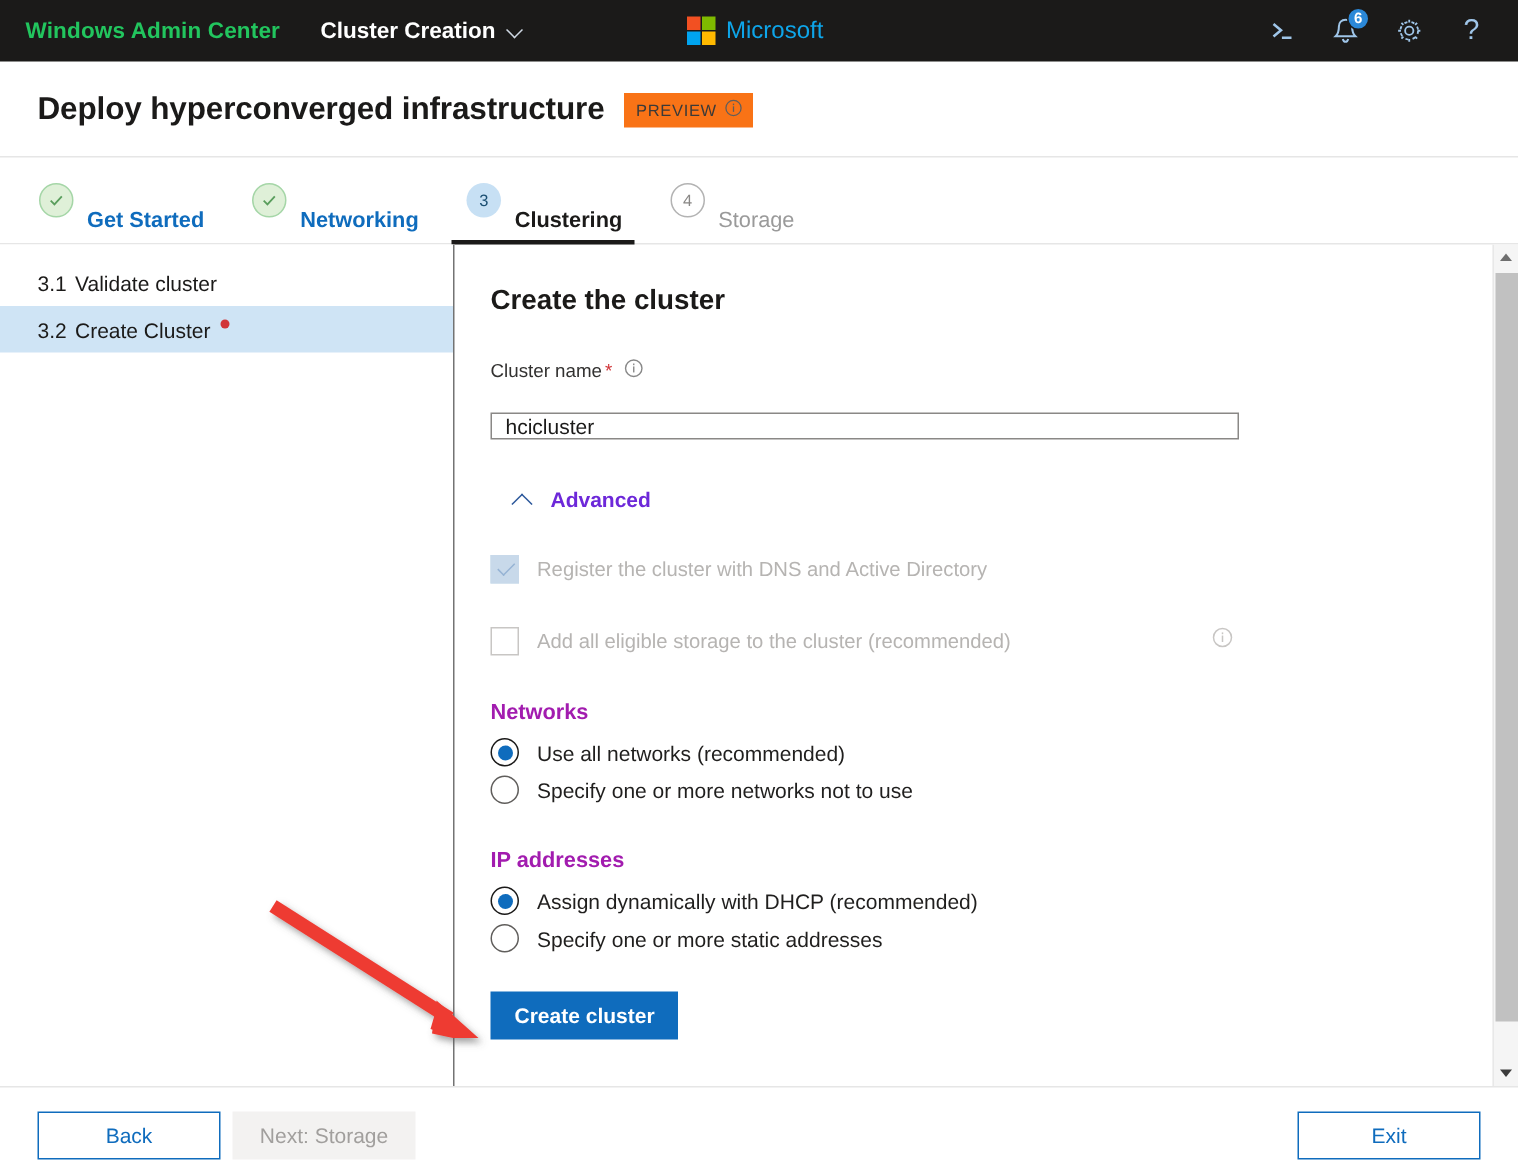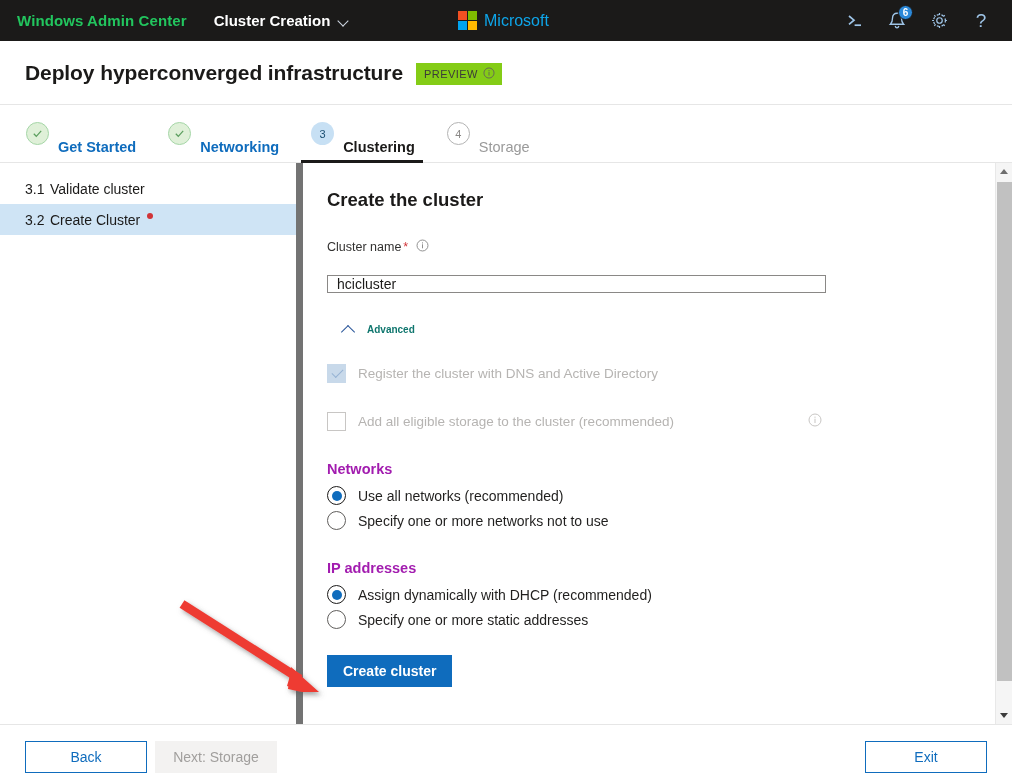--- a/index.html
+++ b/index.html
@@ -109,21 +109,21 @@
     padding-left: 25px;
   }
   .page-title {
     font-size: 21px;
     font-weight: bold;
     color: #1b1a19;
     letter-spacing: -.1px;
   }
   .preview-badge {
     margin-left: 13px;
-    background: #84cc16;
+    background: #f97316;
     color: #3b3a39;
     font-size: 11px;
     letter-spacing: .45px;
     padding: 4px 7px 4px 8px;
     display: flex;
     align-items: center;
     gap: 5px;
     position: relative;
     top: 1px;
   }
@@ -174,21 +174,21 @@
 
   
   .wizard-body {
     display: flex;
     height: 561px;
     position: relative;
   }
   .sidenav {
     width: 303px;
     flex: none;
-    border-right: 7px solid #737373;
+    border-right: 1px solid #737373;
     padding-top: 10px;
     background: #fff;
   }
   .nav-item {
     height: 31px;
     display: flex;
     align-items: center;
     padding-left: 25px;
     font-size: 14px;
     color: #1b1a19;
@@ -254,21 +254,21 @@
   }
   .chev-up::before {
     content: "";
     position: absolute;
     left: 2px; top: 2px;
     width: 9px; height: 9px;
     border-left: 1.6px solid #2b579a;
     border-top: 1.6px solid #2b579a;
     transform: rotate(45deg);
   }
-  .advanced-label { font-size: 10px; font-weight: bold; color: #0f766e; }
+  .advanced-label { font-size: 14px; font-weight: bold; color: #6d28d9; }
 
   .check-row {
     display: flex;
     align-items: center;
     margin-top: 29px;
     position: relative;
   }
   .check-row:first-of-type { margin-top: 33px; }
   .cbox {
     width: 19px; height: 19px;

